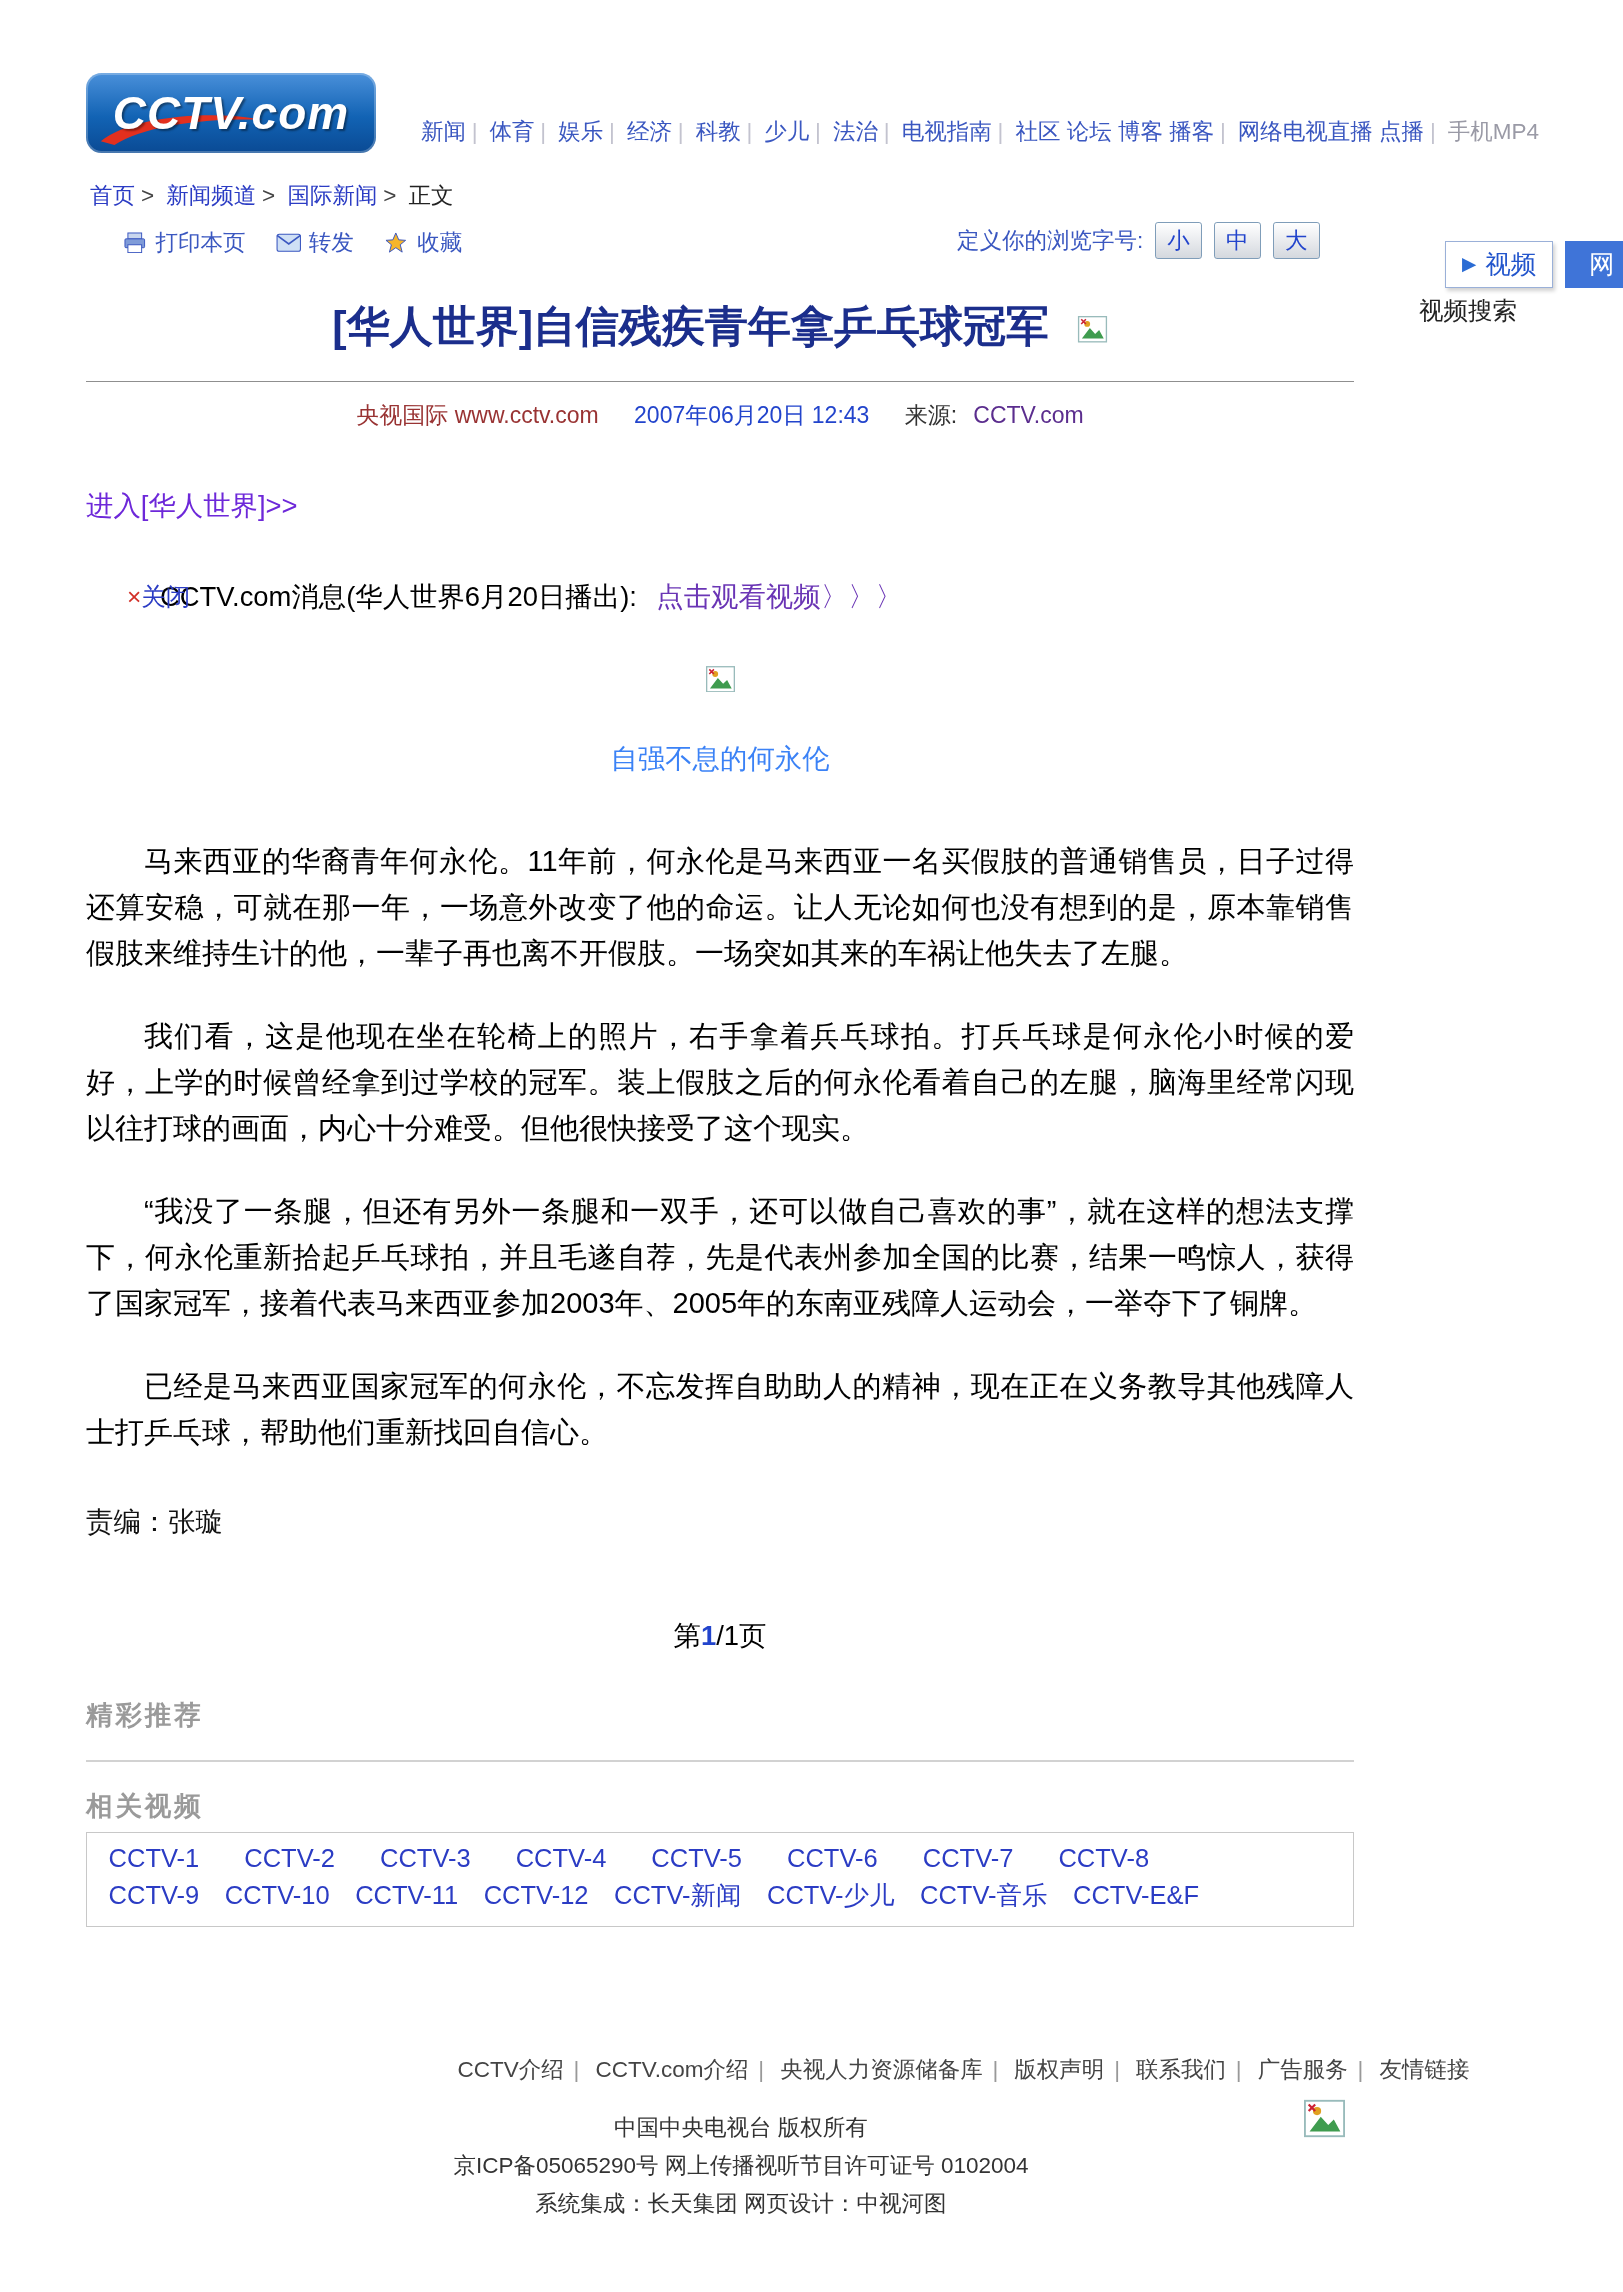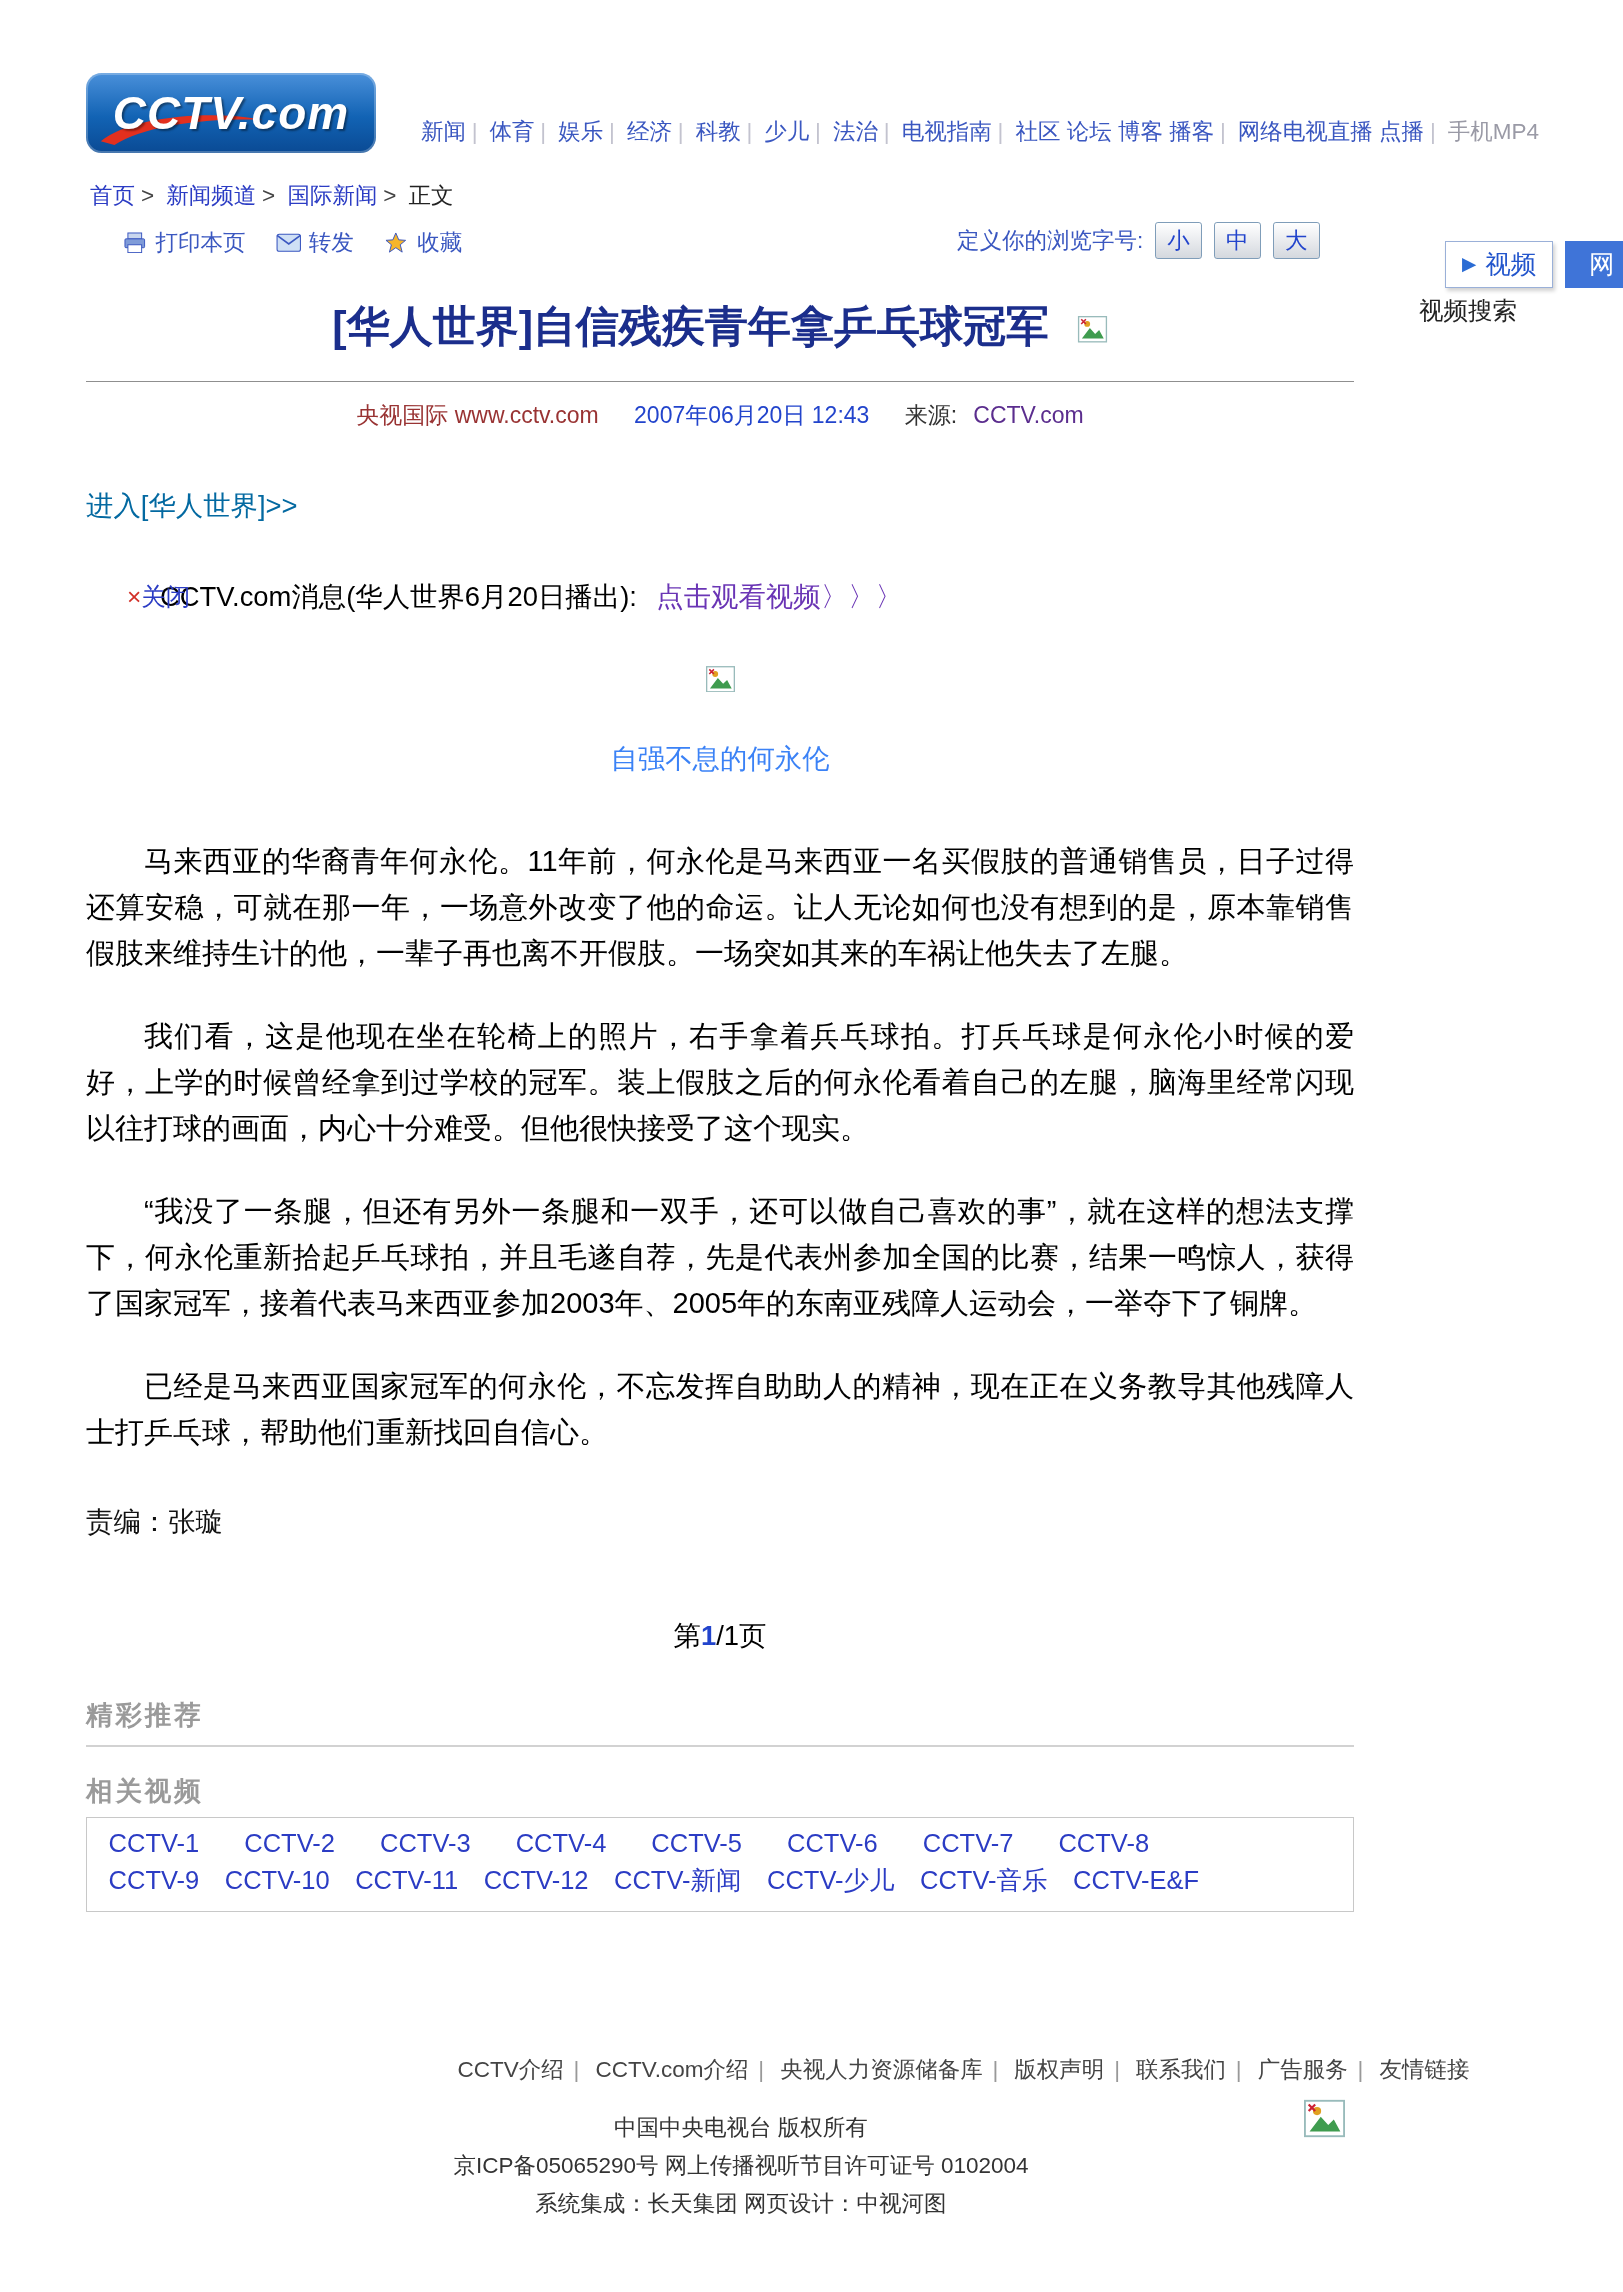--- a/index.html
+++ b/index.html
@@ -66,37 +66,37 @@
   .content{position:absolute;left:86px;top:284px;width:1268px;}
   .article-title{margin:13.7px 0 0 0;text-align:center;font-size:43px;font-weight:bold;color:#1b2e8c;}
   .title-img{display:inline-block;width:31px;height:26.5px;margin-left:15.7px;vertical-align:middle;}
   .title-rule{border-bottom:1px solid #8f8f8f;margin-top:25.5px;}
   .meta{text-align:center;margin-top:17.6px;font-size:23px;}
   .meta .site{color:#993333;}
   .meta .date{color:#2244cc;margin:0 29px;}
   .meta .src-label{color:#333;margin-right:9.8px;}
   .meta .src-val{color:#5b2d8e;}
   .enter-row{margin-top:57px;}
-  .enter-link{font-size:27.4px;color:#0369a1;}
+  .enter-link{font-size:27.4px;color:#6d28d9;}
   .intro{position:relative;margin-top:55px;font-size:27.4px;padding-left:74px;}
   .close-label{position:absolute;left:41px;top:1px;font-size:24.5px;}
   .close-x{color:#d23028;}
   .close-txt{color:#2b3cc4;}
   .watch-link{color:#6a35b5;margin-left:11.8px;}
   .img-row{text-align:center;margin-top:51px;}
   .caption-row{text-align:center;margin-top:45px;}
   .caption-row a{color:#3b82f6;font-size:27.4px;}
   .body{margin-top:61px;font-size:29px;line-height:46px;text-align:justify;}
   .body p{text-indent:2em;margin:0 0 37px 0;}
   .editor{margin-top:49px;font-size:27.4px;color:#111;}
   .pageinfo{text-align:center;margin-top:78px;font-size:27.4px;}
   .pageinfo .cur{color:#2244cc;font-weight:bold;}
   .recommend{
     margin-top:43px;color:#9a9a9a;font-size:26.5px;font-weight:bold;letter-spacing:2.9px;
-    padding-bottom:12px;border-bottom:2px solid #d2d2d2;
+    padding-bottom:27px;border-bottom:2px solid #d2d2d2;
   }
   .related-title{margin-top:25.5px;color:#9a9a9a;font-size:26.5px;font-weight:bold;letter-spacing:2.9px;}
   .related-box{margin-top:7.8px;border:1px solid #c8c8c8;padding:7.8px 21.6px 11.8px;}
   .chan-row{display:flex;font-size:25.5px;line-height:37px;}
   .chan-row a{color:#2b3cc4;}
   .chan-row.r1 a{margin-right:45px;}
   .chan-row.r2 a{margin-right:25.5px;}
 
   
   .footer-links{position:absolute;top:2054px;left:0;width:1623px;text-align:center;padding-left:304px;box-sizing:border-box;font-size:22.5px;color:#444;}

